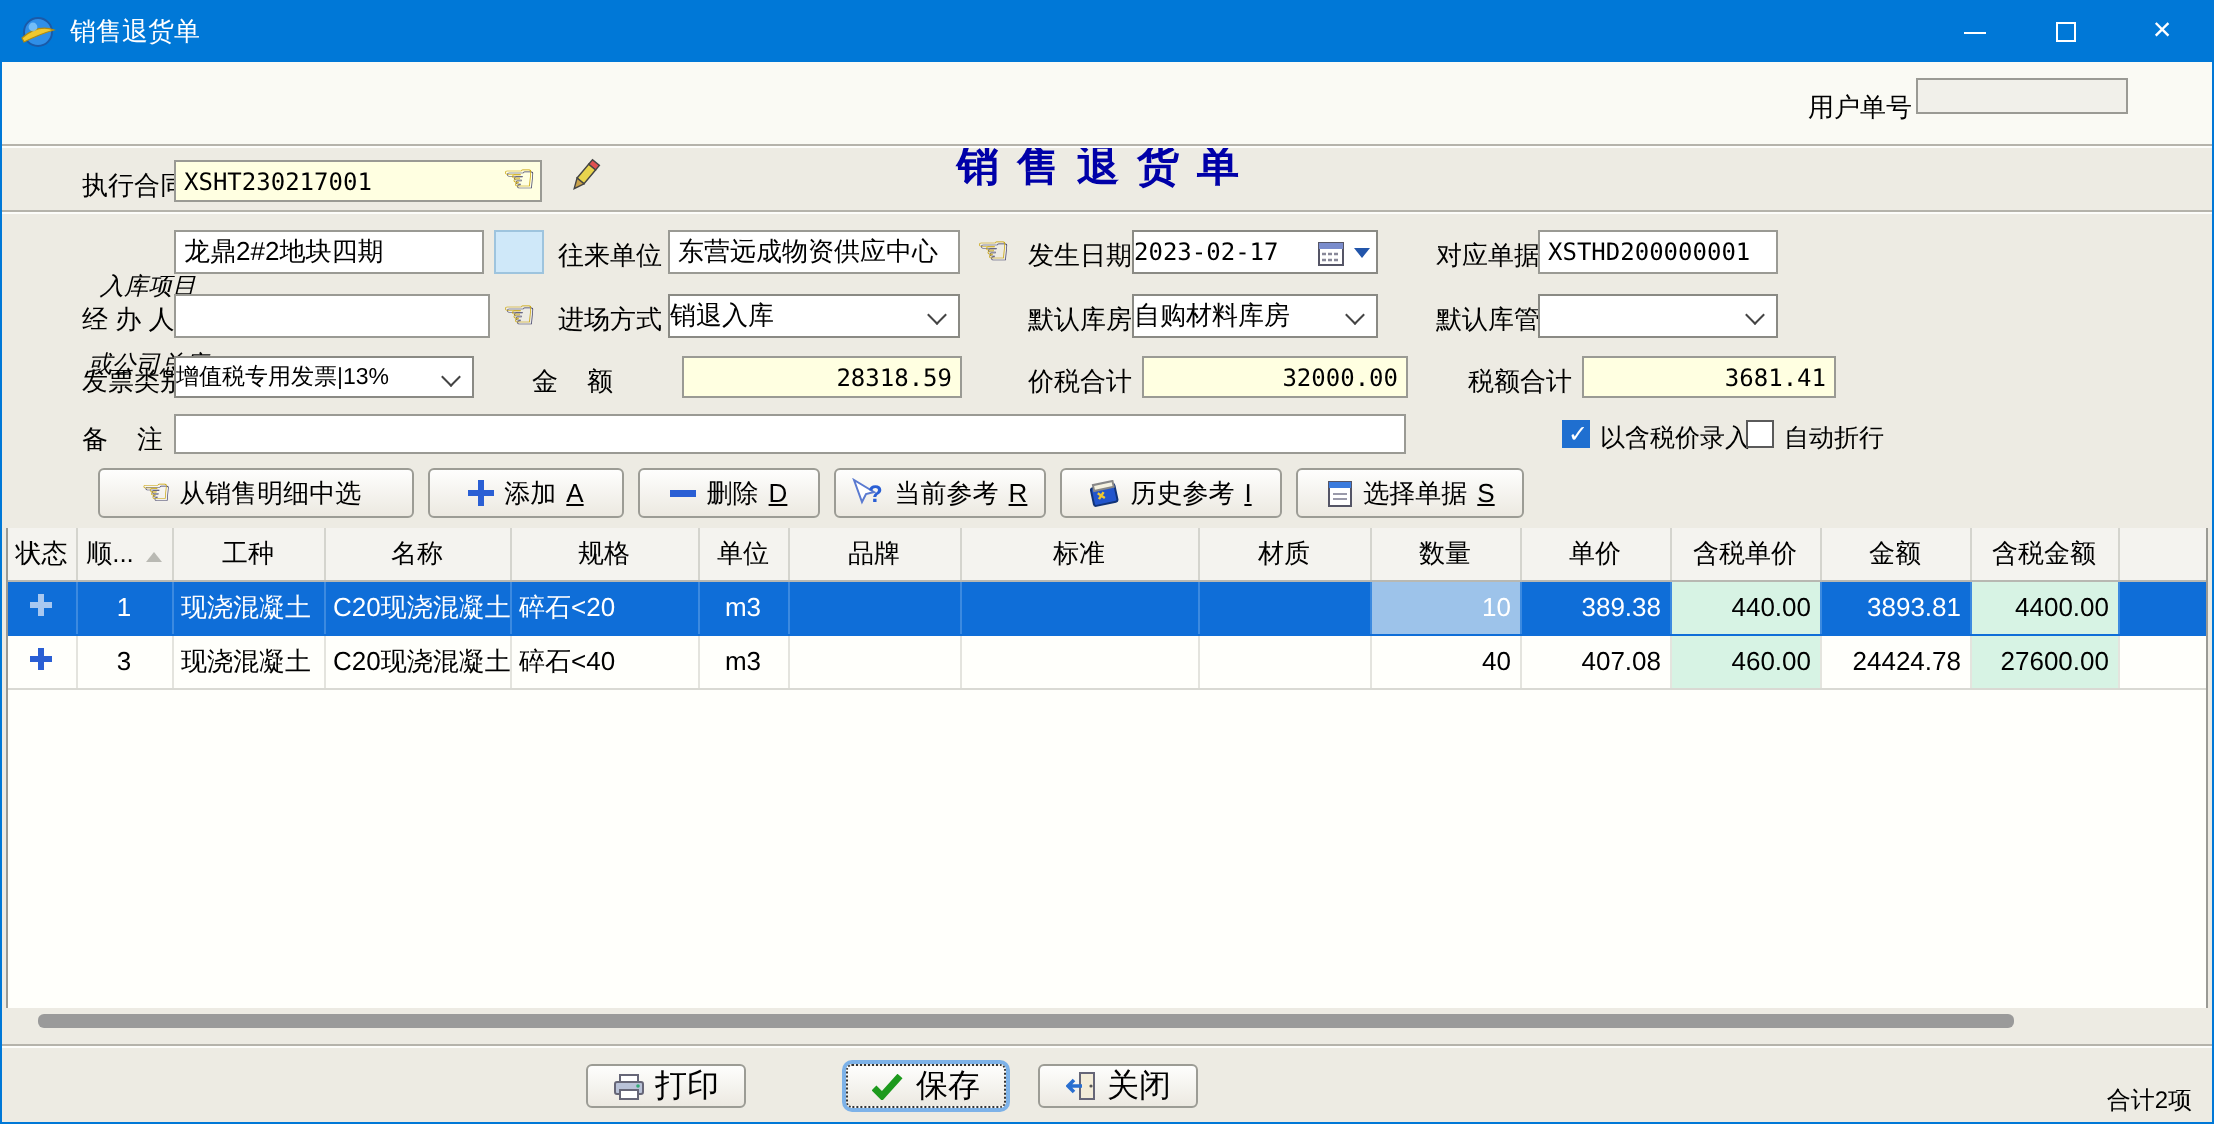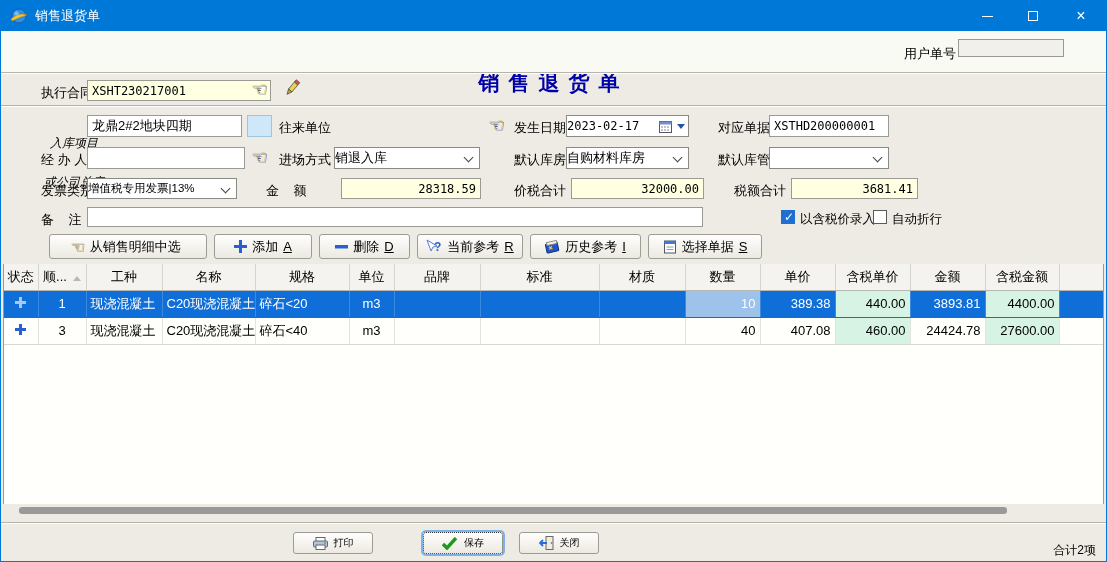--- a/index.html
+++ b/index.html
@@ -59,21 +59,21 @@
   tr.sel td { background:#0f6ed8; color:#fff; border-right-color:#3c8ae0; border-bottom-color:#0f6ed8; }
   tr.sel td.green, tr.row td.green { background:#d7f3e4; color:#000; }
   tr.sel td.focus-cell { background:#9dc3ea; color:#fff; }
   .sort-up { display:inline-block; width:0; height:0; border-left:4px solid transparent; border-right:4px solid transparent;
       border-bottom:5px solid #b9b9b3; margin-left:6px; }
 
   .hthumb { position:absolute; left:18px; top:506px; width:988px; height:7px; background:#9a9a9a; border-radius:3px; }
 
   .fbtn { position:absolute; top:531px; width:80px; height:22px; background:linear-gradient(#fefefd,#ece9e1);
       border:1px solid #9c9c95; border-radius:3px; display:flex; align-items:center; justify-content:center; gap:6px;
-      font-size:10px; cursor:pointer; }
+      font-size:16px; cursor:pointer; }
   .fbtn.focused { border:1px dotted #333; box-shadow:0 0 0 2px #7db2e8; }
   .total-lbl { position:absolute; right:10px; top:541px; font-size:12px; }
 </style>
 </head>
 <body>
 
 <div class="window">
 
   <div class="titlebar">
     <svg class="app-icon" width="18" height="18" viewBox="0 0 18 18">
@@ -113,20 +113,21 @@
   <div class="groove" style="top:104px;"></div>
 
   <div class="lbl2" style="left:22px; top:110px; width:102px;">
     <div>入库项目</div>
     <div>或公司总库</div>
   </div>
   <input class="tfld cnfld" style="left: 86px; top: 114px; width: 155px; height: 22px;" value="龙鼎2#2地块四期">
   <div class="bluebox" style="left:246px; top:114px; width:25px; height:22px;"></div>
 
   <span class="lbl" style="left:278px; top:118px;">往来单位</span>
+  <input class="tfld cnfld" style="left: 333px; top: 114px; width: 146px; height: 22px;" value="东营远成物资供应中心">
   <span class="hand" style="left:487px; top:115px;">☜</span>
 
   <span class="lbl" style="left:513px; top:118px;">发生日期</span>
   <div class="selbox" style="left:565px; top:114px; width:123px; height:22px;">
     <input style="padding-right: 34px; font-family: &quot;DejaVu Sans Mono&quot;, &quot;Liberation Mono&quot;, monospace; font-size: 12px;" value="2023-02-17">
     <svg style="position:absolute; right:16px; top:4px;" width="13" height="13" viewBox="0 0 13 13">
       <rect x="0.5" y="1.5" width="12" height="11" fill="#fff" stroke="#556"></rect>
       <rect x="0.5" y="1.5" width="12" height="3" fill="#7a8ccc"></rect>
       <path d="M2 7h2M5 7h2M8 7h2M2 10h2M5 10h2M8 10h2" stroke="#889" stroke-width="1.2"></path>
     </svg>

